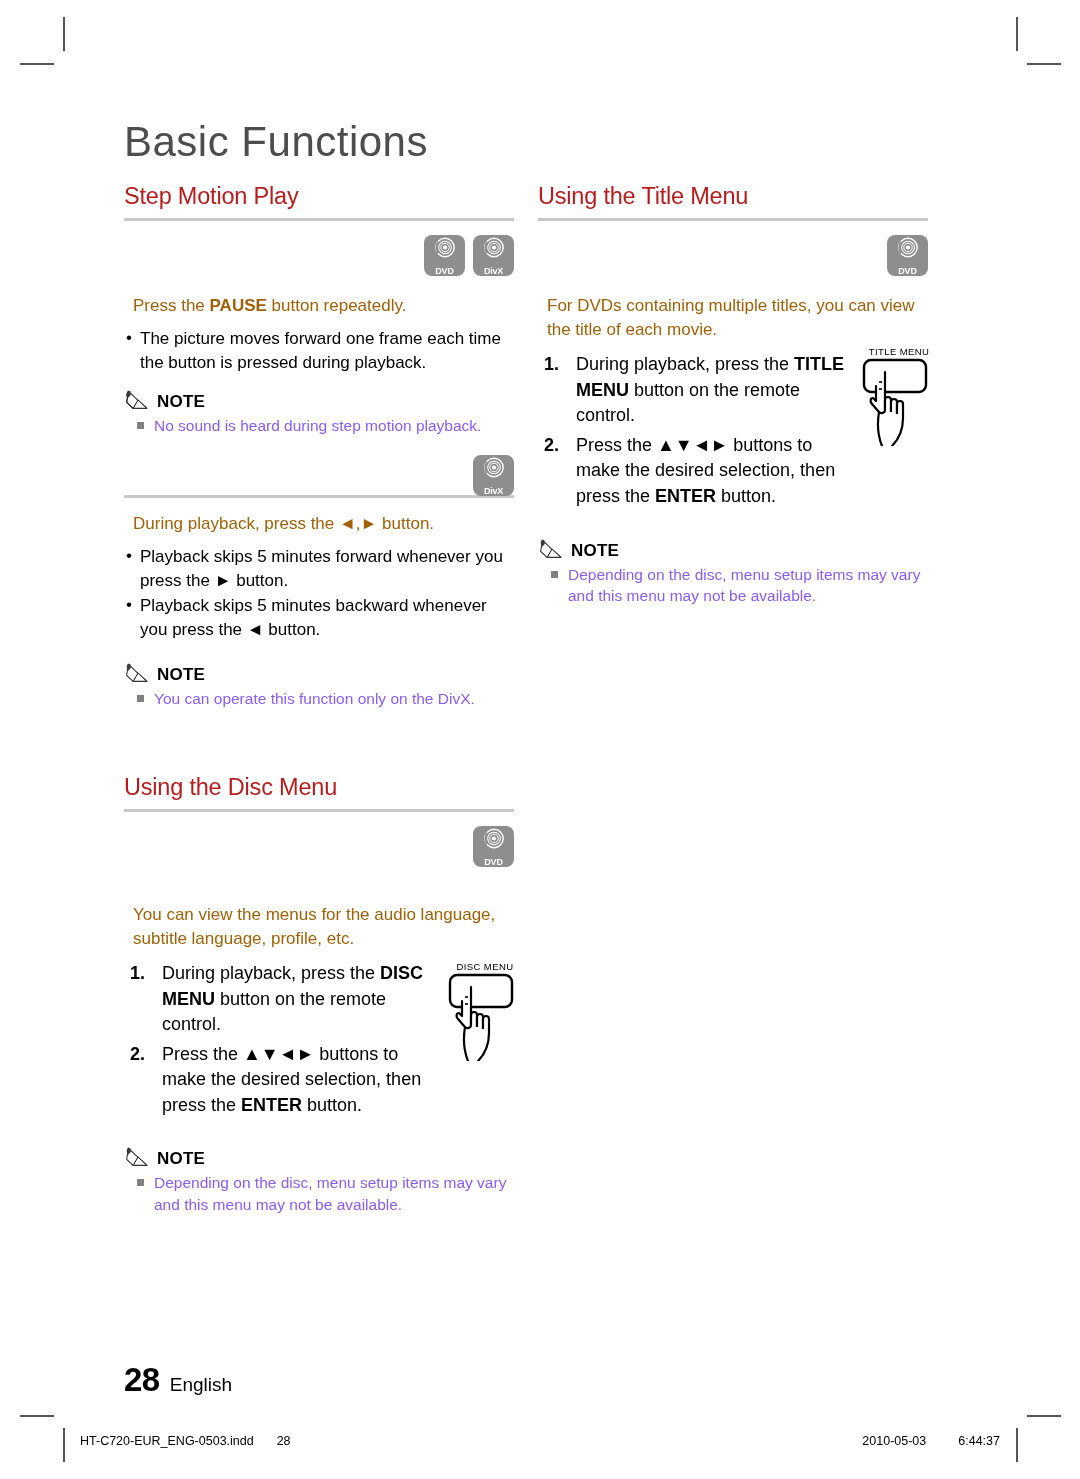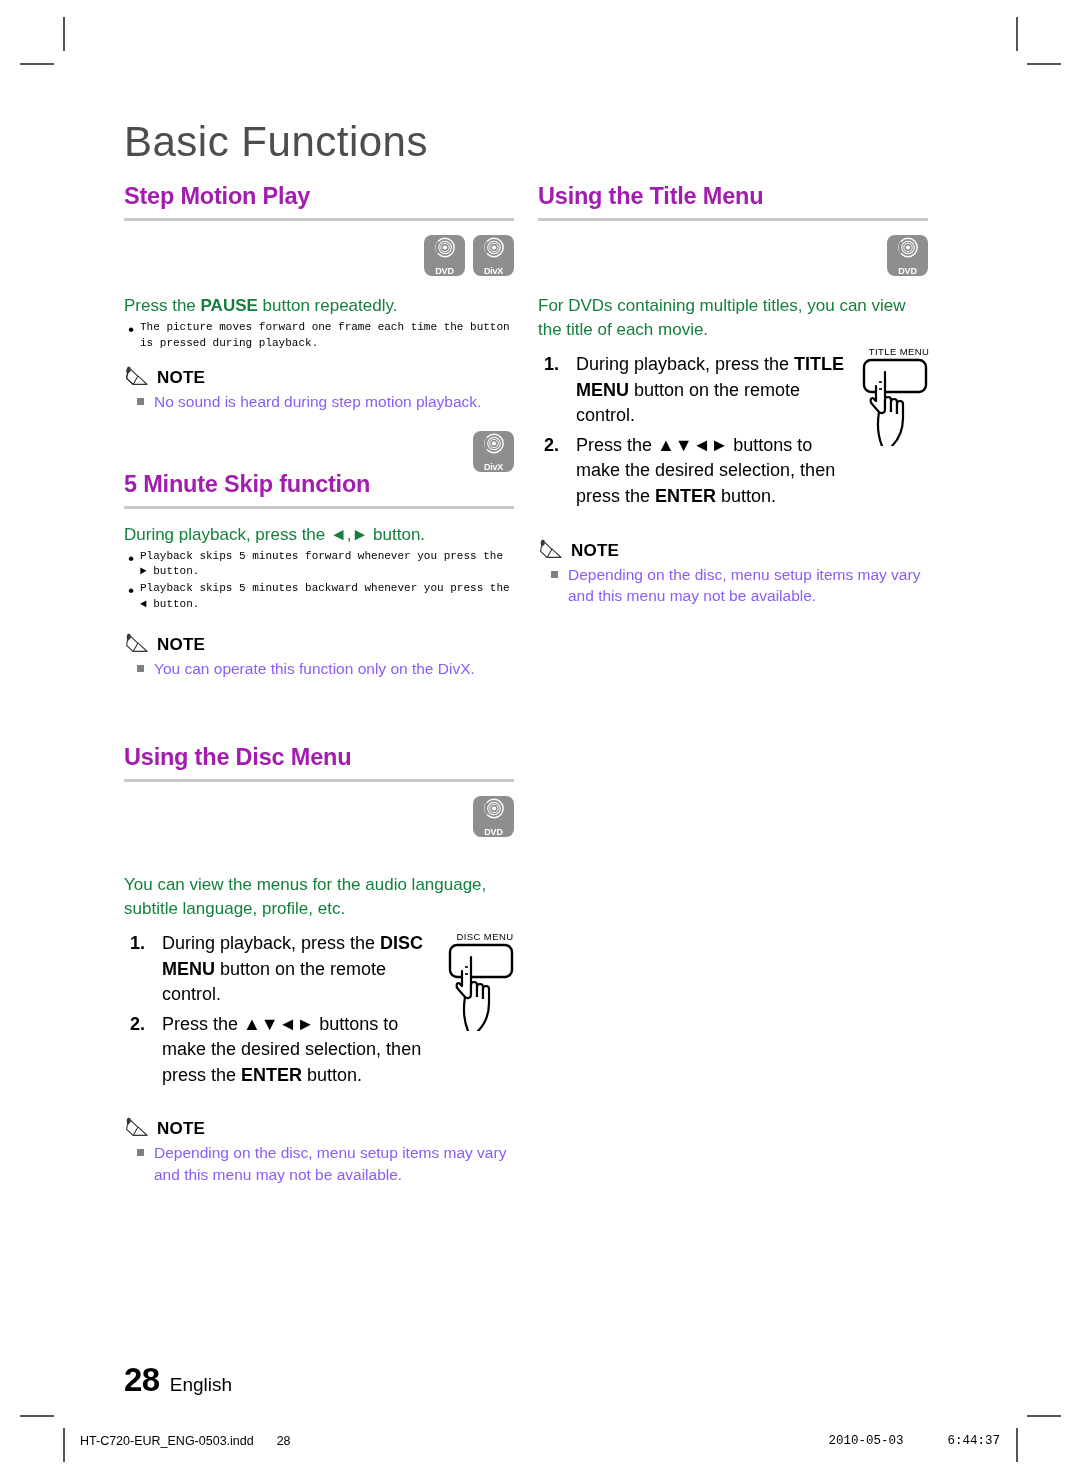--- a/index.html
+++ b/index.html
@@ -43,24 +43,24 @@
 
   
   .col-left  { position: absolute; left: 124px; top: 183px;  width: 390px; }
   .col-right { position: absolute; left: 538px; top: 183px;  width: 390px; }
 
   .section { position: relative; }
 
   h2.sec-head {
     margin: 0;
     font-size: 23.5px;
-    font-weight: bold;
+    font-weight: normal;
     letter-spacing: -0.2px;
     line-height: 1.15;
-    color: #a21caf;
+    color: #b91c1c;
     padding-bottom: 8px;
   }
   .rule {
     height: 3px;
     background: #c9c9c9;
     width: 100%;
     margin-bottom: 0;
   }
 
   
@@ -92,39 +92,38 @@
     font-size: 9px;
     font-weight: bold;
     color: #ffffff;
     line-height: 1;
     margin-top: 1px;
     letter-spacing: -0.2px;
   }
 
   
   p.body {
-    margin: 0;
+    margin: 9px;
     font-size: 17px;
     line-height: 1.42;
-    color: #15803d;
+    color: #a16207;
   }
   .b { font-weight: bold; }
 
   ul.bullets {
     margin: 2px 0 0 0;
     padding: 0;
     list-style: none;
   }
   ul.bullets li {
     position: relative;
     padding-left: 16px;
-    font-size: 11px;
+    font-size: 17px;
     line-height: 1.42;
     margin-top: 1px;
-    font-family: Liberation Mono, monospace;
   }
   ul.bullets li:before {
     content: "\2022";
     position: absolute;
     left: 2px;
     top: -1px;
     font-size: 17px;
   }
 
   ol.steps {
@@ -222,21 +221,21 @@
   .print-footer {
     position: absolute;
     top: 1434px;
     left: 80px;
     right: 80px;
     display: flex;
     justify-content: space-between;
     font-size: 12.5px;
     color: #000000;
   }
-  .print-footer .right { display: flex; gap: 44px; font-family: Liberation Mono, monospace; }
+  .print-footer .right { display: flex; gap: 32px; }
 </style>
 </head>
 <body>
 
 <div class="crop crop-tl-v"></div>
 <div class="crop crop-tl-h"></div>
 <div class="crop crop-tr-v"></div>
 <div class="crop crop-tr-h"></div>
 <div class="crop crop-bl-v"></div>
 <div class="crop crop-bl-h"></div>
@@ -292,21 +291,20 @@
           <path d="M9.8 21.1 L24.8 21.1 L15.0 12.0 Z" fill="#ffffff" stroke="#2a2a2a" stroke-width="1.1" stroke-linejoin="round"></path>
         </svg>
         <span class="note-word">NOTE</span>
       </div>
       <ul class="note-items">
         <li>No sound is heard during step motion playback.</li>
       </ul>
     </div>
 
     <div class="section" style="margin-top:58px">
-      <h2 class="sec-head">5 Minute Skip function</h2>
       <div class="rule"></div>
 
       <div class="badge-row inline-head">
         <div class="disc-badge">
           <svg width="22" height="22" viewBox="0 0 22 22">
             <circle cx="11" cy="11" r="9.6" fill="none" stroke="#ffffff" stroke-width="1.5"></circle>
             <circle cx="11" cy="11" r="6.6" fill="none" stroke="#ffffff" stroke-width="1.1"></circle>
             <circle cx="11" cy="11" r="4.4" fill="none" stroke="#ffffff" stroke-width="1"></circle>
             <circle cx="11" cy="11" r="2.2" fill="#ffffff"></circle>
             <path d="M4.2 5.2 A9.6 9.6 0 0 0 4.2 16.8" fill="none" stroke="#8e8e8e" stroke-width="2.4"></path>

